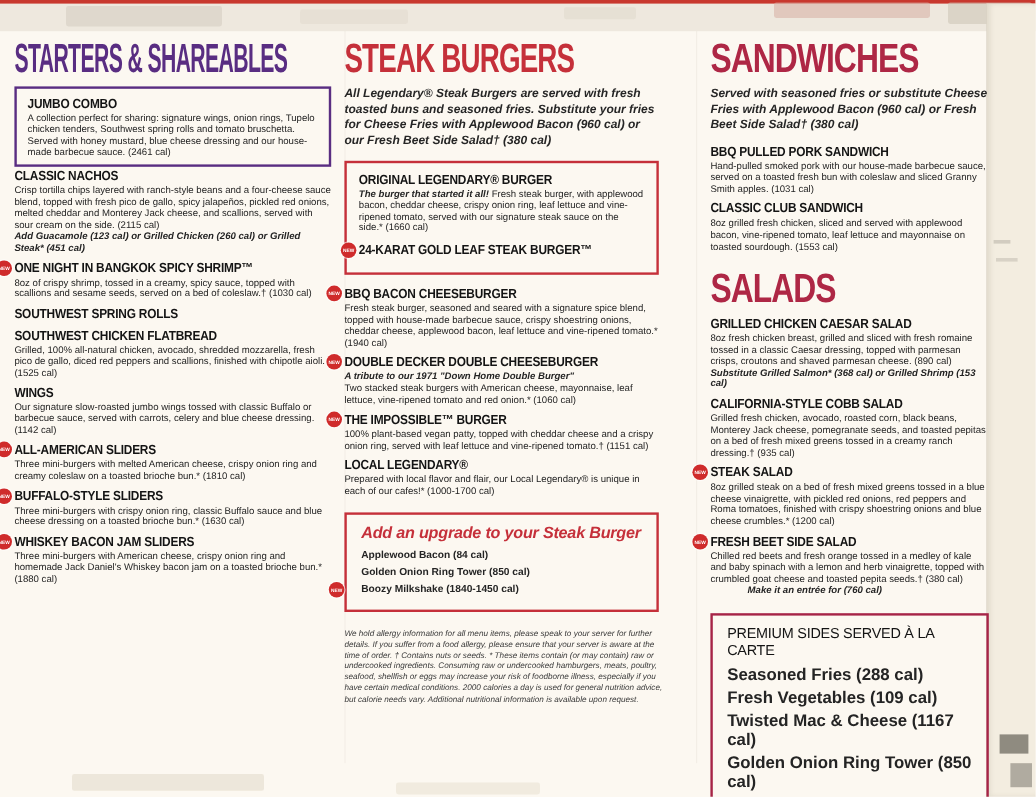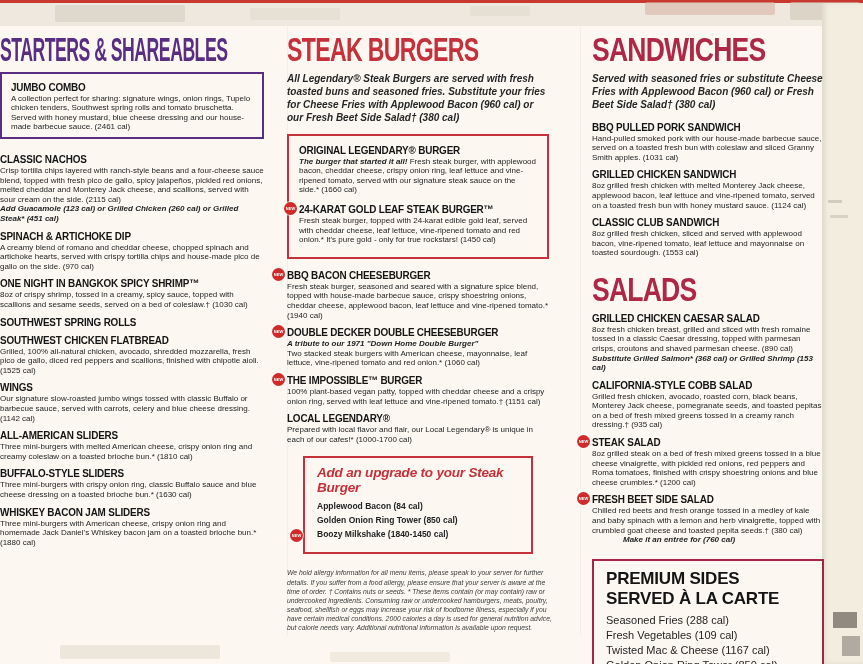--- a/index.html
+++ b/index.html
@@ -11,21 +11,21 @@
   
   .top-strip { position:absolute; top:0; left:0; width:863px; height:26px; background:#eee8de; }
   .red-line { position:absolute; top:0; left:0; width:863px; height:3px; background:#c8382e; }
   .patch { position:absolute; border-radius:2px; }
   .edge-strip { position:absolute; top:3px; left:822px; width:41px; height:661px;
     background:#f3edе0; background-color:#f3ede0; box-shadow: inset 3px 0 4px rgba(90,80,60,.12); }
   .crease { position:absolute; top:26px; width:1px; height:610px; background:rgba(80,60,40,.05); }
   .mark { position:absolute; background:#6e6a60; opacity:.75; }
   
   .col { position:absolute; top:32px; }
-  .col1 { left:0;  width:264px; }
+  .col1 { left:12px;  width:264px; }
   .col2 { left:287px; width:262px; }
   .col3 { left:592px; width:232px; }
   .col-title {
     margin:0 0 4px; line-height:1.05; font-weight:800; letter-spacing:-1px;
     font-size:34px; white-space:nowrap; transform-origin:left center; display:block;
   }
   .t-purple { color:#592d82; }
   .t-red    { color:#c5303a; }
   .t-crim   { color:#ae2745; }
   .s052 { transform:scaleX(.52); }
@@ -42,29 +42,29 @@
   .lead.block { display:block; }
   .ninline { font-weight:bold; font-style:italic;margin-left:31px; }
   .badge {
     position:absolute; left:-15px; top:-1px; width:13px; height:13px; border-radius:50%;
     background:#cf2b2b; color:#fff; font-size:4px; font-weight:bold;
     display:flex; align-items:center; justify-content:center; letter-spacing:0;
     box-shadow:0 0 0 1px rgba(255,255,255,.6);
   }
   
   .box { background:transparent; }
-  .jumbo-box   { border:2.5px solid #592d82; padding:7px 9px 5px; margin:4px 0 14px; }
+  .jumbo-box   { border:2.5px solid #592d82; padding:7px 9px 5px; margin:4px 0 2px; }
   .feature-box { border:2.5px solid #c5303a; padding:8px 10px 4px; margin:6px 0 10px; }
   .feature-box .mi { margin-bottom:8px; }
-  .upgrade-box { border:2px solid #c5303a; padding:7px 12px 9px; margin:12px 16px 0; }
+  .upgrade-box { border:2px solid #c5303a; padding:7px 12px 9px; margin:12px 0 0; }
   .upgrade-box h3 { margin:0 0 6px; font-size:13.5px; font-weight:bold; font-style:italic; color:#c5303a; letter-spacing:-.2px; }
   .upg { position:relative; margin:0 0 4px; font-size:8.5px; font-weight:bold; color:#242424; }
   .sides-box { border:2.5px solid #a62447; padding:8px 12px 9px; margin:14px 0 0; }
-  .sides-box h3 { margin:0 0 5px; font-size:17px; font-weight:700; color:#141414; letter-spacing:-.2px; }
-  .side-line { margin:0 0 3px; font-size:11px; font-weight:normal; color:#242424; }
+  .sides-box h3 { margin:0 0 5px; font-size:12px; font-weight:400; color:#141414; letter-spacing:-.2px; }
+  .side-line { margin:0 0 3px; font-size:14px; font-weight:bold; color:#242424; }
   .fine { margin:14px 0 0; font-size:6.8px; font-style:italic; line-height:1.35; color:#3a3a3a; width:268px; }
 </style>
 </head>
 <body>
 
 <div class="top-strip"></div>
 <div class="red-line"></div>
 <div class="patch" style="left:55px;top:5px;width:130px;height:17px;background:#d9d2c6;opacity:.7"></div>
 <div class="patch" style="left:250px;top:8px;width:90px;height:12px;background:#e2dbce;opacity:.6"></div>
 <div class="patch" style="left:470px;top:6px;width:60px;height:10px;background:#ded7c9;opacity:.5"></div>
@@ -89,25 +89,20 @@
       <p class="desc">A collection perfect for sharing: signature wings, onion rings, Tupelo chicken tenders, Southwest spring rolls and tomato bruschetta. Served with honey mustard, blue cheese dressing and our house-made barbecue sauce.  (2461 cal)</p>
     </div>
   </div>
 
   <div class="mi">
     <h4>CLASSIC NACHOS</h4>
     <p class="desc">Crisp tortilla chips layered with ranch-style beans and a four-cheese sauce blend, topped with fresh pico de gallo, spicy jalapeños, pickled red onions, melted cheddar and Monterey Jack cheese, and scallions, served with sour cream on the side.  (2115 cal)</p>
     <p class="note">Add Guacamole (123 cal) or Grilled Chicken (260 cal) or Grilled Steak* (451 cal)</p>
   </div>
 
-  <div class="mi">
-    <span class="badge">NEW</span>
-    <h4>SPINACH &amp; ARTICHOKE DIP</h4>
-    <p class="desc">A creamy blend of romano and cheddar cheese, chopped spinach and artichoke hearts, served with crispy tortilla chips and house-made pico de gallo on the side.  (970 cal)</p>
-  </div>
 
   <div class="mi">
     <span class="badge">NEW</span>
     <h4>ONE NIGHT IN BANGKOK SPICY SHRIMP™</h4>
     <p class="desc">8oz of crispy shrimp, tossed in a creamy, spicy sauce, topped with scallions and sesame seeds, served on a bed of coleslaw.†  (1030 cal)</p>
   </div>
 
   <div class="mi">
     <h4>SOUTHWEST SPRING ROLLS</h4>
   </div>
@@ -147,21 +142,20 @@
   <p class="intro">All Legendary® Steak Burgers are served with fresh toasted buns and seasoned fries. Substitute your fries for Cheese Fries with Applewood Bacon (960 cal) or our Fresh Beet Side Salad† (380 cal)</p>
 
   <div class="box feature-box">
     <div class="mi">
       <h4>ORIGINAL LEGENDARY® BURGER</h4>
       <p class="desc"><span class="lead">The burger that started it all!</span> <span>Fresh steak burger, with applewood bacon, cheddar cheese, crispy onion ring, leaf lettuce and vine-ripened tomato, served with our signature steak sauce on the side.*  (1660 cal)</span></p>
     </div>
     <div class="mi">
       <span class="badge">NEW</span>
       <h4>24-KARAT GOLD LEAF STEAK BURGER™</h4>
-      <p class="desc">Fresh steak burger, topped with 24-karat edible gold leaf, served with cheddar cheese, leaf lettuce, vine-ripened tomato and red onion.* It's pure gold - only for true rockstars!  (1450 cal)</p>
     </div>
   </div>
 
   <div class="mi">
     <span class="badge">NEW</span>
     <h4>BBQ BACON CHEESEBURGER</h4>
     <p class="desc">Fresh steak burger, seasoned and seared with a signature spice blend, topped with house-made barbecue sauce, crispy shoestring onions, cheddar cheese, applewood bacon, leaf lettuce and vine-ripened tomato.*  (1940 cal)</p>
   </div>
 
 
@@ -192,24 +186,20 @@
   <p class="fine">We hold allergy information for all menu items, please speak to your server for further details. If you suffer from a food allergy, please ensure that your server is aware at the time of order. † Contains nuts or seeds. * These items contain (or may contain) raw or undercooked ingredients. Consuming raw or undercooked hamburgers, meats, poultry, seafood, shellfish or eggs may increase your risk of foodborne illness, especially if you have certain medical conditions. 2000 calories a day is used for general nutrition advice, but calorie needs vary. Additional nutritional information is available upon request.</p>
 </div>
 
 <div class="col col3">
   <h1 class="col-title t-crim s078">SANDWICHES</h1>
   <p class="intro">Served with seasoned fries or substitute Cheese Fries with Applewood Bacon (960 cal) or Fresh Beet Side Salad† (380 cal)</p>
 
   <div class="mi">
     <h4>BBQ PULLED PORK SANDWICH</h4>
     <p class="desc">Hand-pulled smoked pork with our house-made barbecue sauce, served on a toasted fresh bun with coleslaw and sliced Granny Smith apples.  (1031 cal)</p>
-  </div>
-  <div class="mi">
-    <h4>GRILLED CHICKEN SANDWICH</h4>
-    <p class="desc">8oz grilled fresh chicken with melted Monterey Jack cheese, applewood bacon, leaf lettuce and vine-ripened tomato, served on a toasted fresh bun with honey mustard sauce.  (1124 cal)</p>
   </div>
   <div class="mi">
     <h4>CLASSIC CLUB SANDWICH</h4>
     <p class="desc">8oz grilled fresh chicken, sliced and served with applewood bacon, vine-ripened tomato, leaf lettuce and mayonnaise on toasted sourdough.  (1553 cal)</p>
   </div>
 
   <h1 class="col-title t-crim s078" style="margin-top:14px">SALADS</h1>
 
   <div class="mi">
     <h4>GRILLED CHICKEN CAESAR SALAD</h4>

